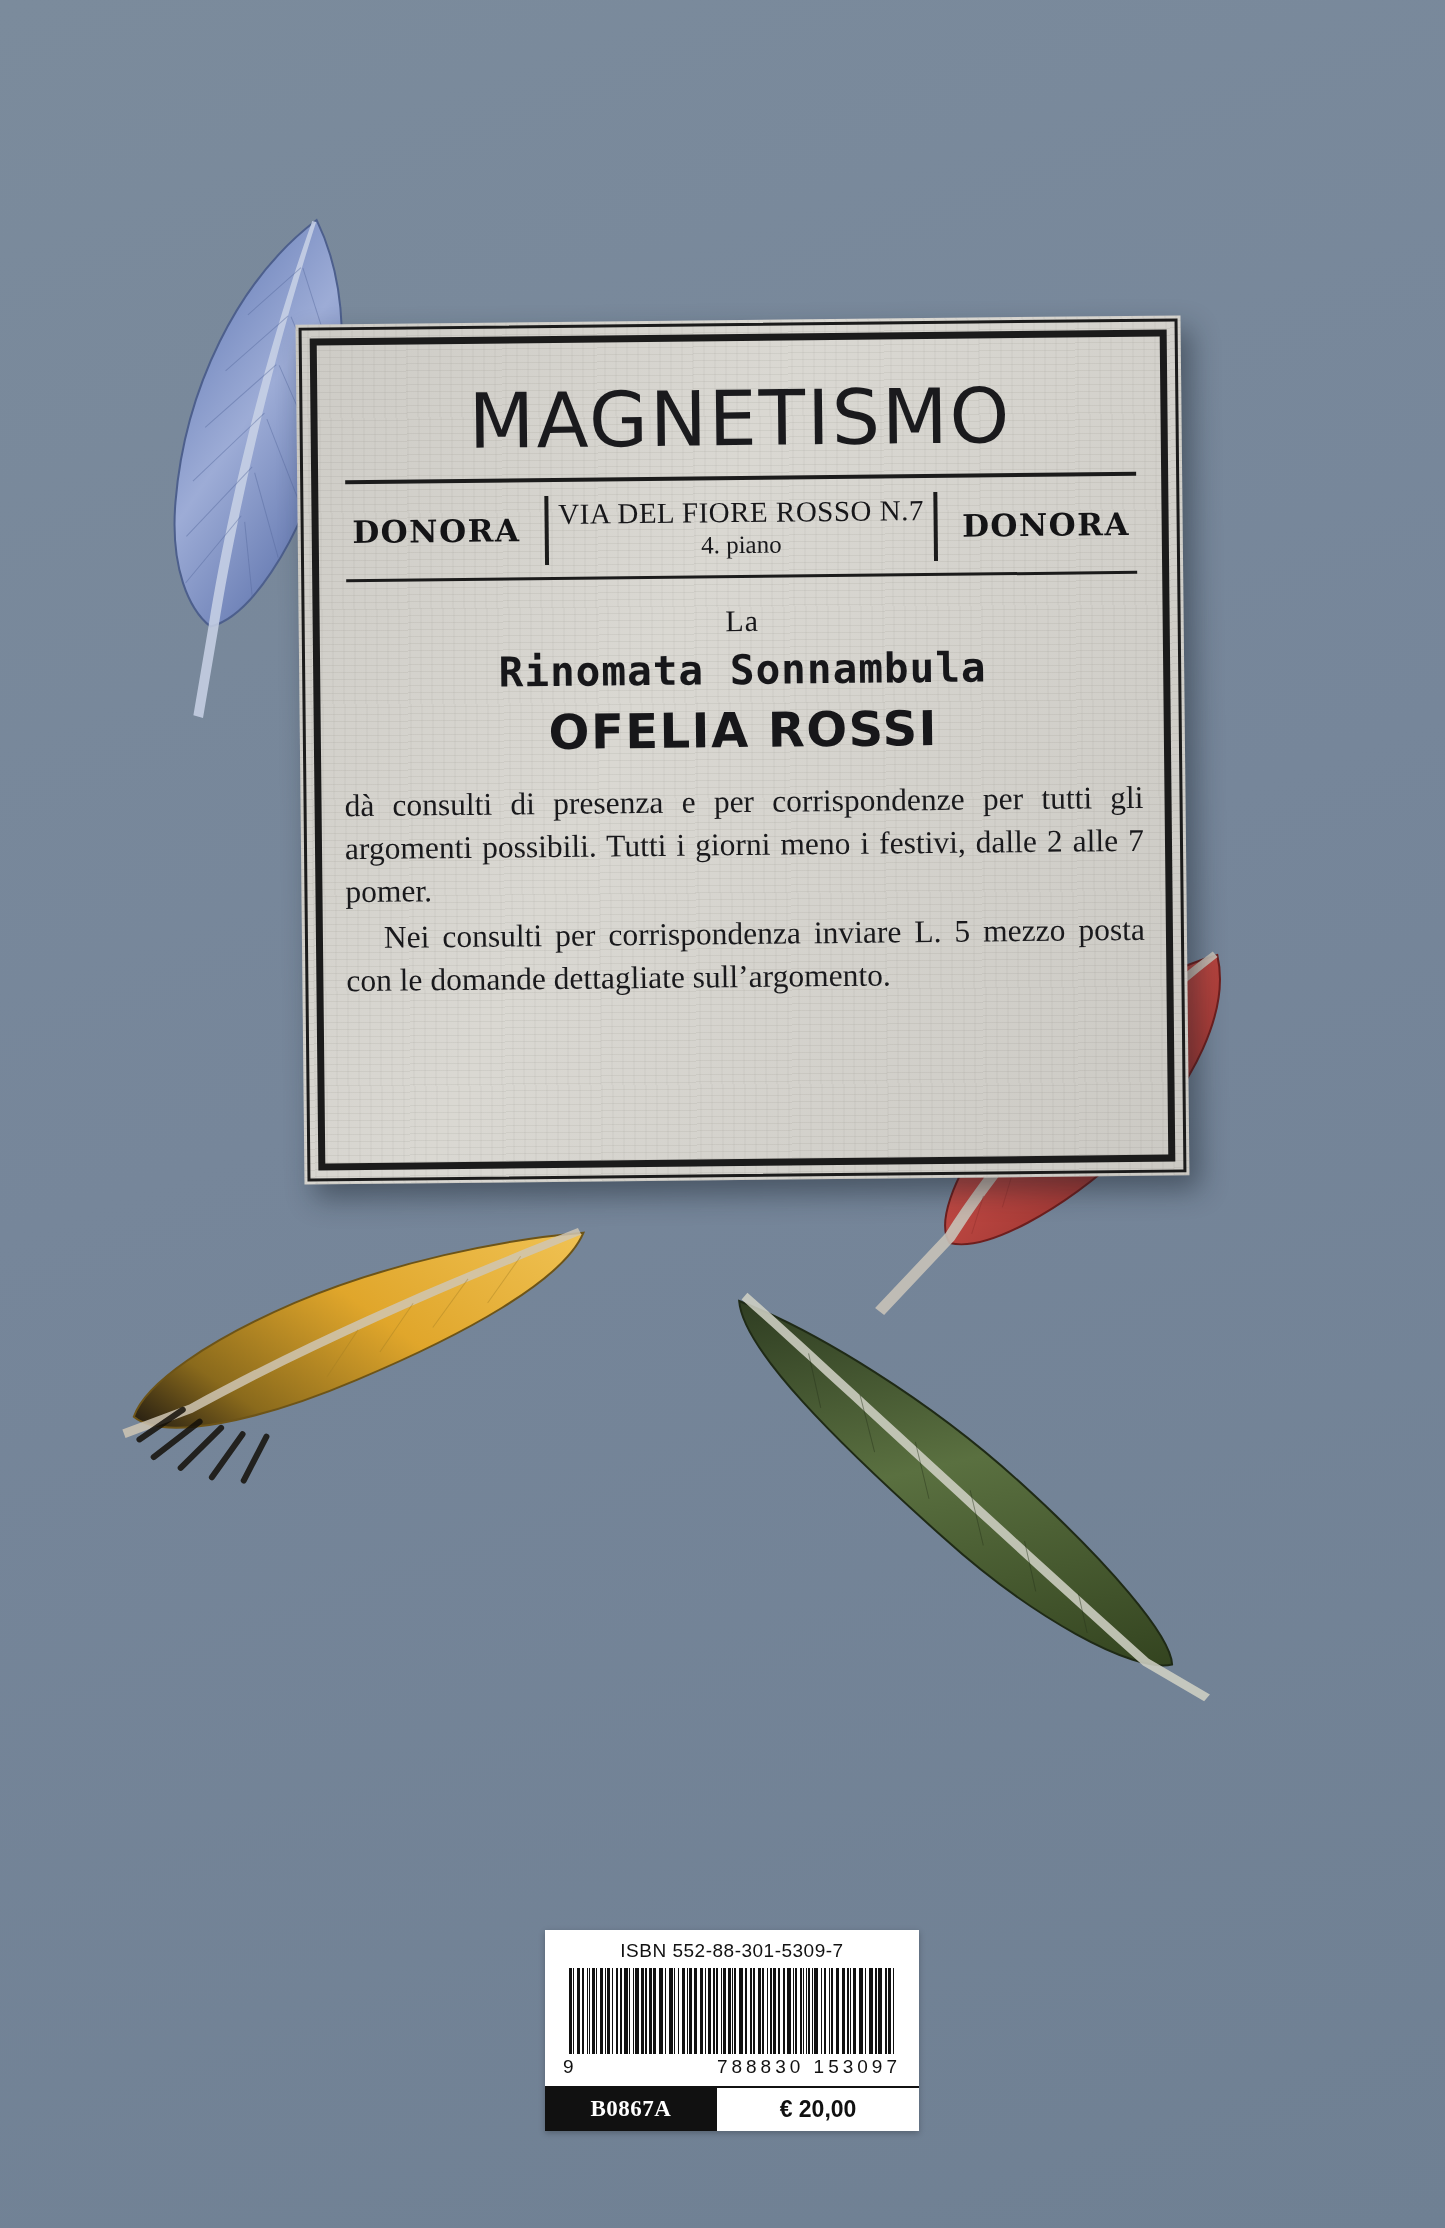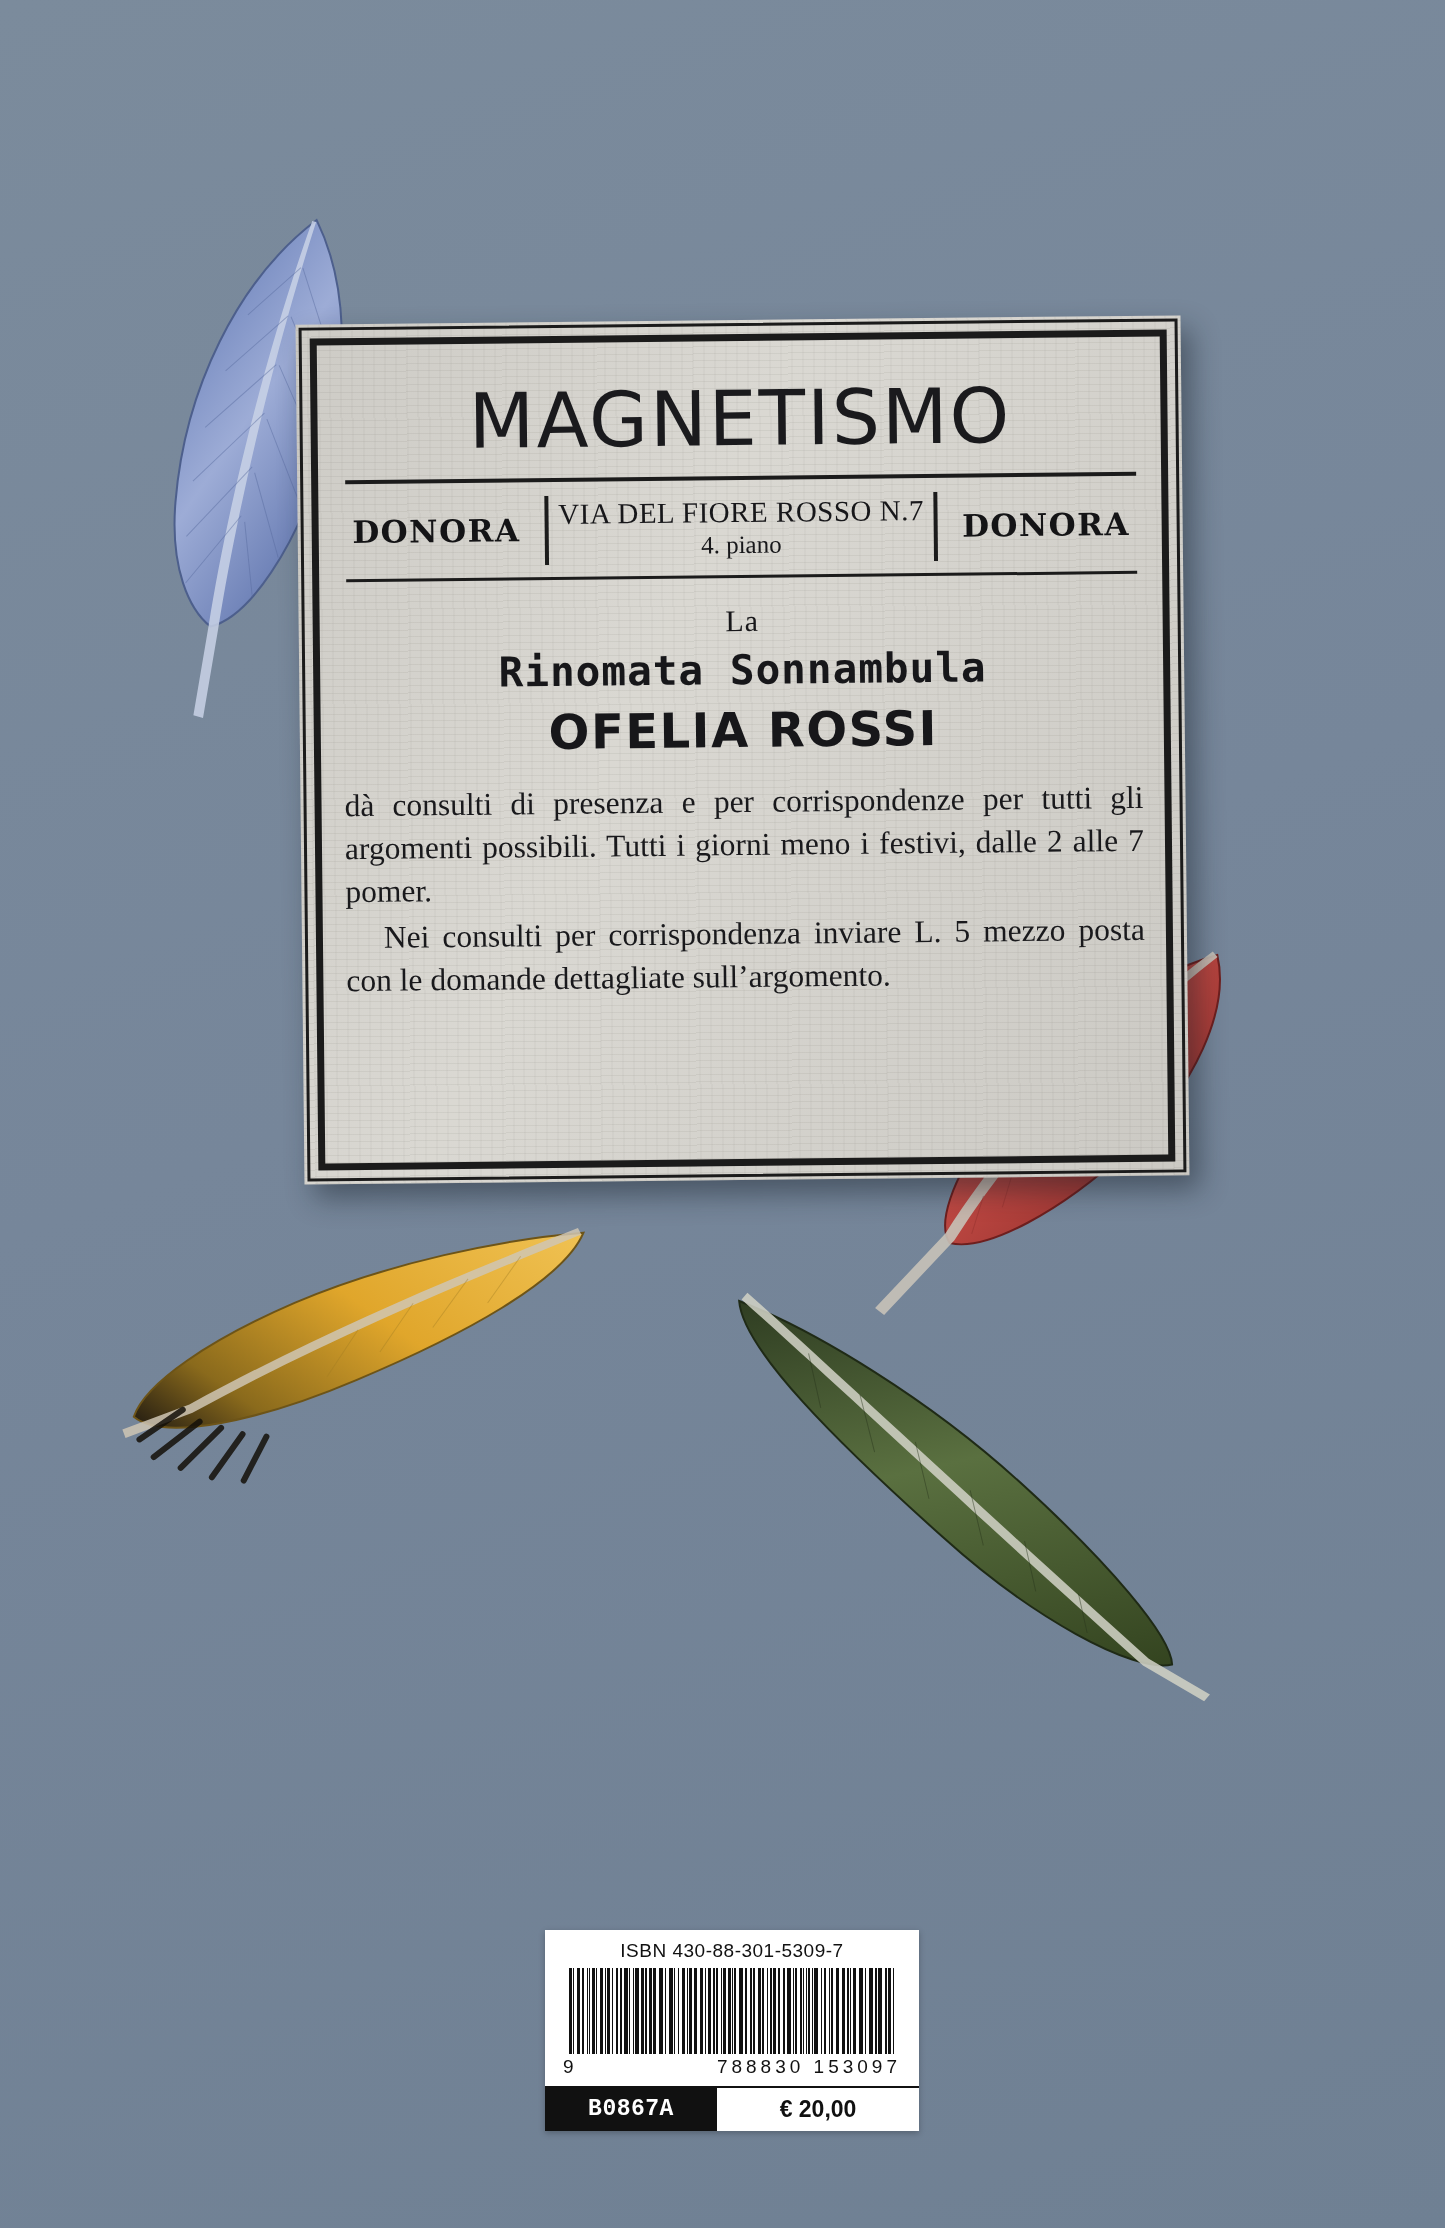--- a/index.html
+++ b/index.html
@@ -201,21 +201,21 @@
     padding: 2px 6px 6px 6px;
   }
   .price-row {
     display: flex;
     margin: 2px -12px 0 -12px;
     border-top: 2px solid #111;
   }
   .price-code {
     background: #111;
     color: #fff;
-    font-family: Liberation Mono, monospace;
+    font-family: Liberation Serif, serif;
     font-weight: 700;
     font-size: 23px;
     letter-spacing: 0.5px;
     padding: 8px 0;
     width: 46%;
     text-align: center;
   }
   .price-value {
     background: #fff;
     color: #111;
@@ -362,21 +362,21 @@
       <div class="sub2">OFELIA ROSSI</div>
 
       <div class="body-text">
         <p>dà consulti di presenza e per corrispondenze per tutti gli argomenti possibili. Tutti i giorni meno i festivi, dalle 2 alle 7 pomer.</p>
         <p>Nei consulti per corrispondenza inviare L. 5 mezzo posta con le domande dettagliate sull’argomento.</p>
       </div>
     </div>
   </div>
 
   <div class="isbn-block">
-    <div class="isbn-text">ISBN 430-88-301-5309-7</div>
+    <div class="isbn-text">ISBN 552-88-301-5309-7</div>
     <div class="barcode" id="bars">
         <span style="width: 4px; margin-right: 1px;"></span>
         <span style="width: 1px; margin-right: 3px;"></span>
         <span style="width: 3px; margin-right: 2px;"></span>
         <span style="width: 2px; margin-right: 3px;"></span>
         <span style="width: 1px; margin-right: 1px;"></span>
         <span style="width: 1px; margin-right: 3px;"></span>
         <span style="width: 3px; margin-right: 1px;"></span>
         <span style="width: 1px; margin-right: 3px;"></span>
         <span style="width: 4px; margin-right: 2px;"></span>

